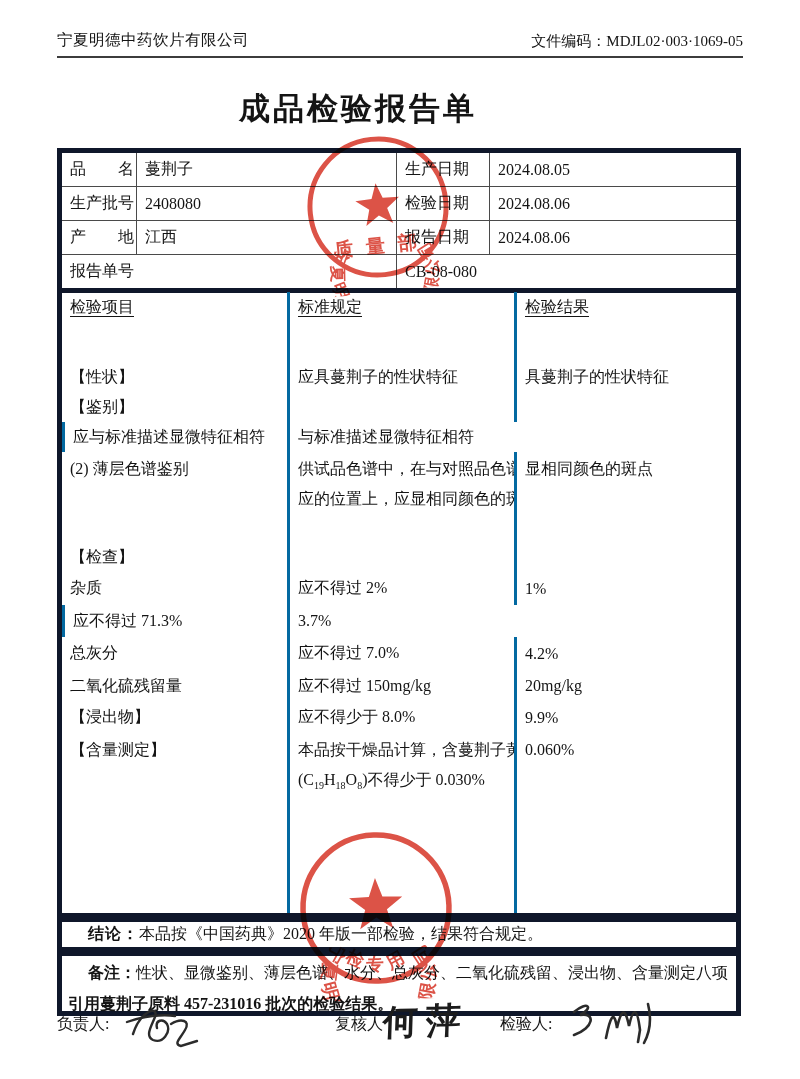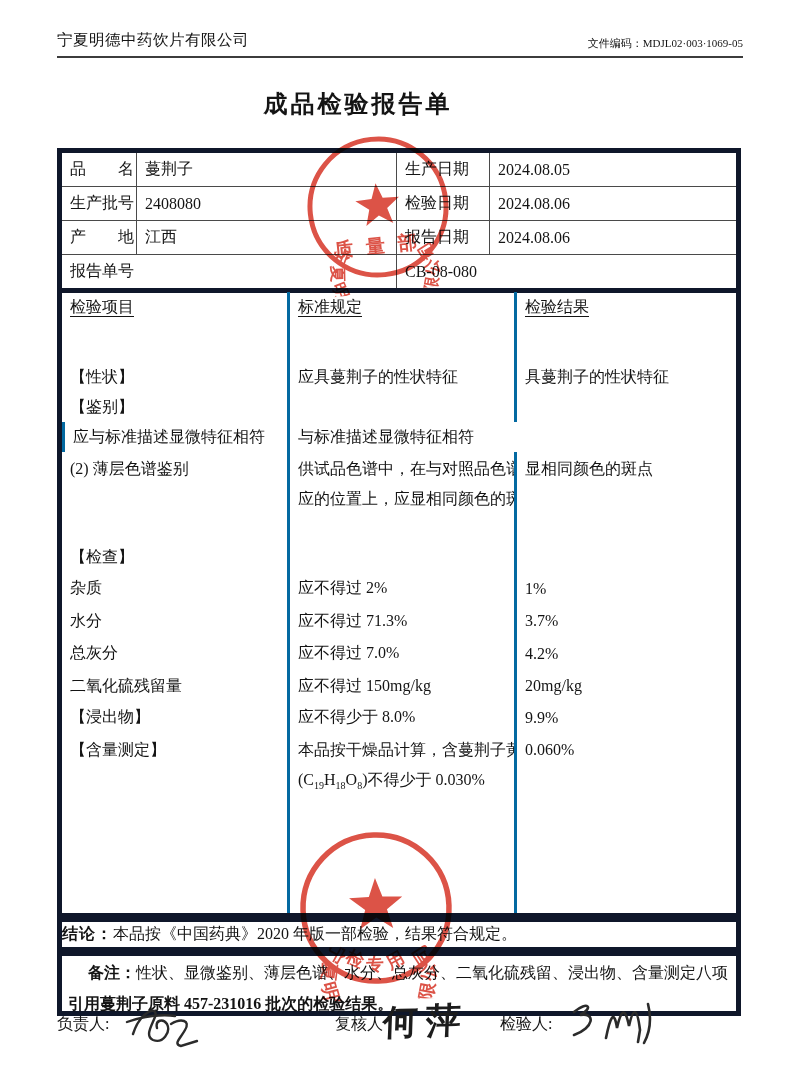--- a/index.html
+++ b/index.html
@@ -7,24 +7,24 @@
     width:800px;height:1079px;position:relative;background:#ffffff;
     font-family:"Liberation Serif","DejaVu Serif",serif;color:#141414;
     overflow:hidden;
   }
   .hdr{
     position:absolute;left:57px;top:30px;width:686px;
     display:flex;justify-content:space-between;align-items:flex-end;
     padding-bottom:5px;border-bottom:2px solid #3c3c3c;
   }
   .hdr-company{font-size:15.5px;letter-spacing:.5px;}
-  .hdr-code{font-size:11px;margin-left:12px;}
+  .hdr-code{font-size:15px;margin-left:12px;}
   .doc-title{
     position:absolute;left:0;top:88px;width:716px;text-align:center;
-    font-size:24px;font-weight:bold;letter-spacing:3px;
+    font-size:31px;font-weight:bold;letter-spacing:3px;
   }
   .sheet{position:absolute;left:57px;top:148px;width:684px;}
   .blk{border:5px solid #0f172a;box-sizing:border-box;}
   .blk + .blk{margin-top:-1px;}
   
   .info-row{display:grid;grid-template-columns:74px 260px 93px 1fr;height:33px;}
   .info-row + .info-row{border-top:1px solid #4a4a4a;}
   .info-row.wide{grid-template-columns:334px 1fr;}
   .cell{display:flex;align-items:center;padding-left:8px;font-size:16px;box-sizing:border-box;overflow:hidden;white-space:nowrap;}
   .cell.bl{border-left:1px solid #4a4a4a;}
@@ -34,21 +34,21 @@
   .mrow.fill{flex:1 1 auto;}
   .mcell{padding-left:8px;font-size:16px;box-sizing:border-box;display:flex;align-items:center;white-space:nowrap;overflow:hidden;}
   .mcell.bl{border-left:3px solid #0369a1;}
   .mrow.topal .mcell{align-items:flex-start;}
   .hline{text-decoration:underline;text-underline-offset:4px;}
   .mrow.hdr-row .mcell{align-items:flex-start;padding-top:5px;}
   .two-line{display:block;line-height:30px;padding-top:2px;}
   .two-line div{white-space:nowrap;}
   sub{font-size:10px;margin-top:8px;}
   
-  .concl{height:35px;display:flex;align-items:center;font-size:16px;box-sizing:border-box;}
+  .concl{height:35px;display:flex;align-items:center;padding-left:26px;font-size:16px;box-sizing:border-box;}
   .concl b{letter-spacing:1px;}
   .remark{height:65px;box-sizing:border-box;font-size:16px;line-height:31px;padding-top:1px;}
   .remark .l1{padding-left:26px;white-space:nowrap;}
   .remark .l2{padding-left:6px;white-space:nowrap;font-weight:bold;}
   
   .signs{position:absolute;left:57px;top:1000px;width:684px;height:60px;font-size:16px;}
   .signs .lab{position:absolute;top:14px;}
   .sig-svg{position:absolute;}
   .rev-name{
     position:absolute;left:326px;top:-2px;font-size:35px;font-weight:bold;
@@ -144,21 +144,20 @@
       <div class="mcell">【检查】</div>
       <div class="mcell bl"></div>
       <div class="mcell bl"></div>
     </div>
     <div class="mrow" style="height:33px">
       <div class="mcell">杂质</div>
       <div class="mcell bl">应不得过 2%</div>
       <div class="mcell bl">1%</div>
     </div>
     <div class="mrow" style="height:32px">
-      <div class="mcell">水分</div>
       <div class="mcell bl">应不得过 71.3%</div>
       <div class="mcell bl">3.7%</div>
     </div>
     <div class="mrow" style="height:33px">
       <div class="mcell">总灰分</div>
       <div class="mcell bl">应不得过 7.0%</div>
       <div class="mcell bl">4.2%</div>
     </div>
     <div class="mrow" style="height:32px">
       <div class="mcell">二氧化硫残留量</div>

